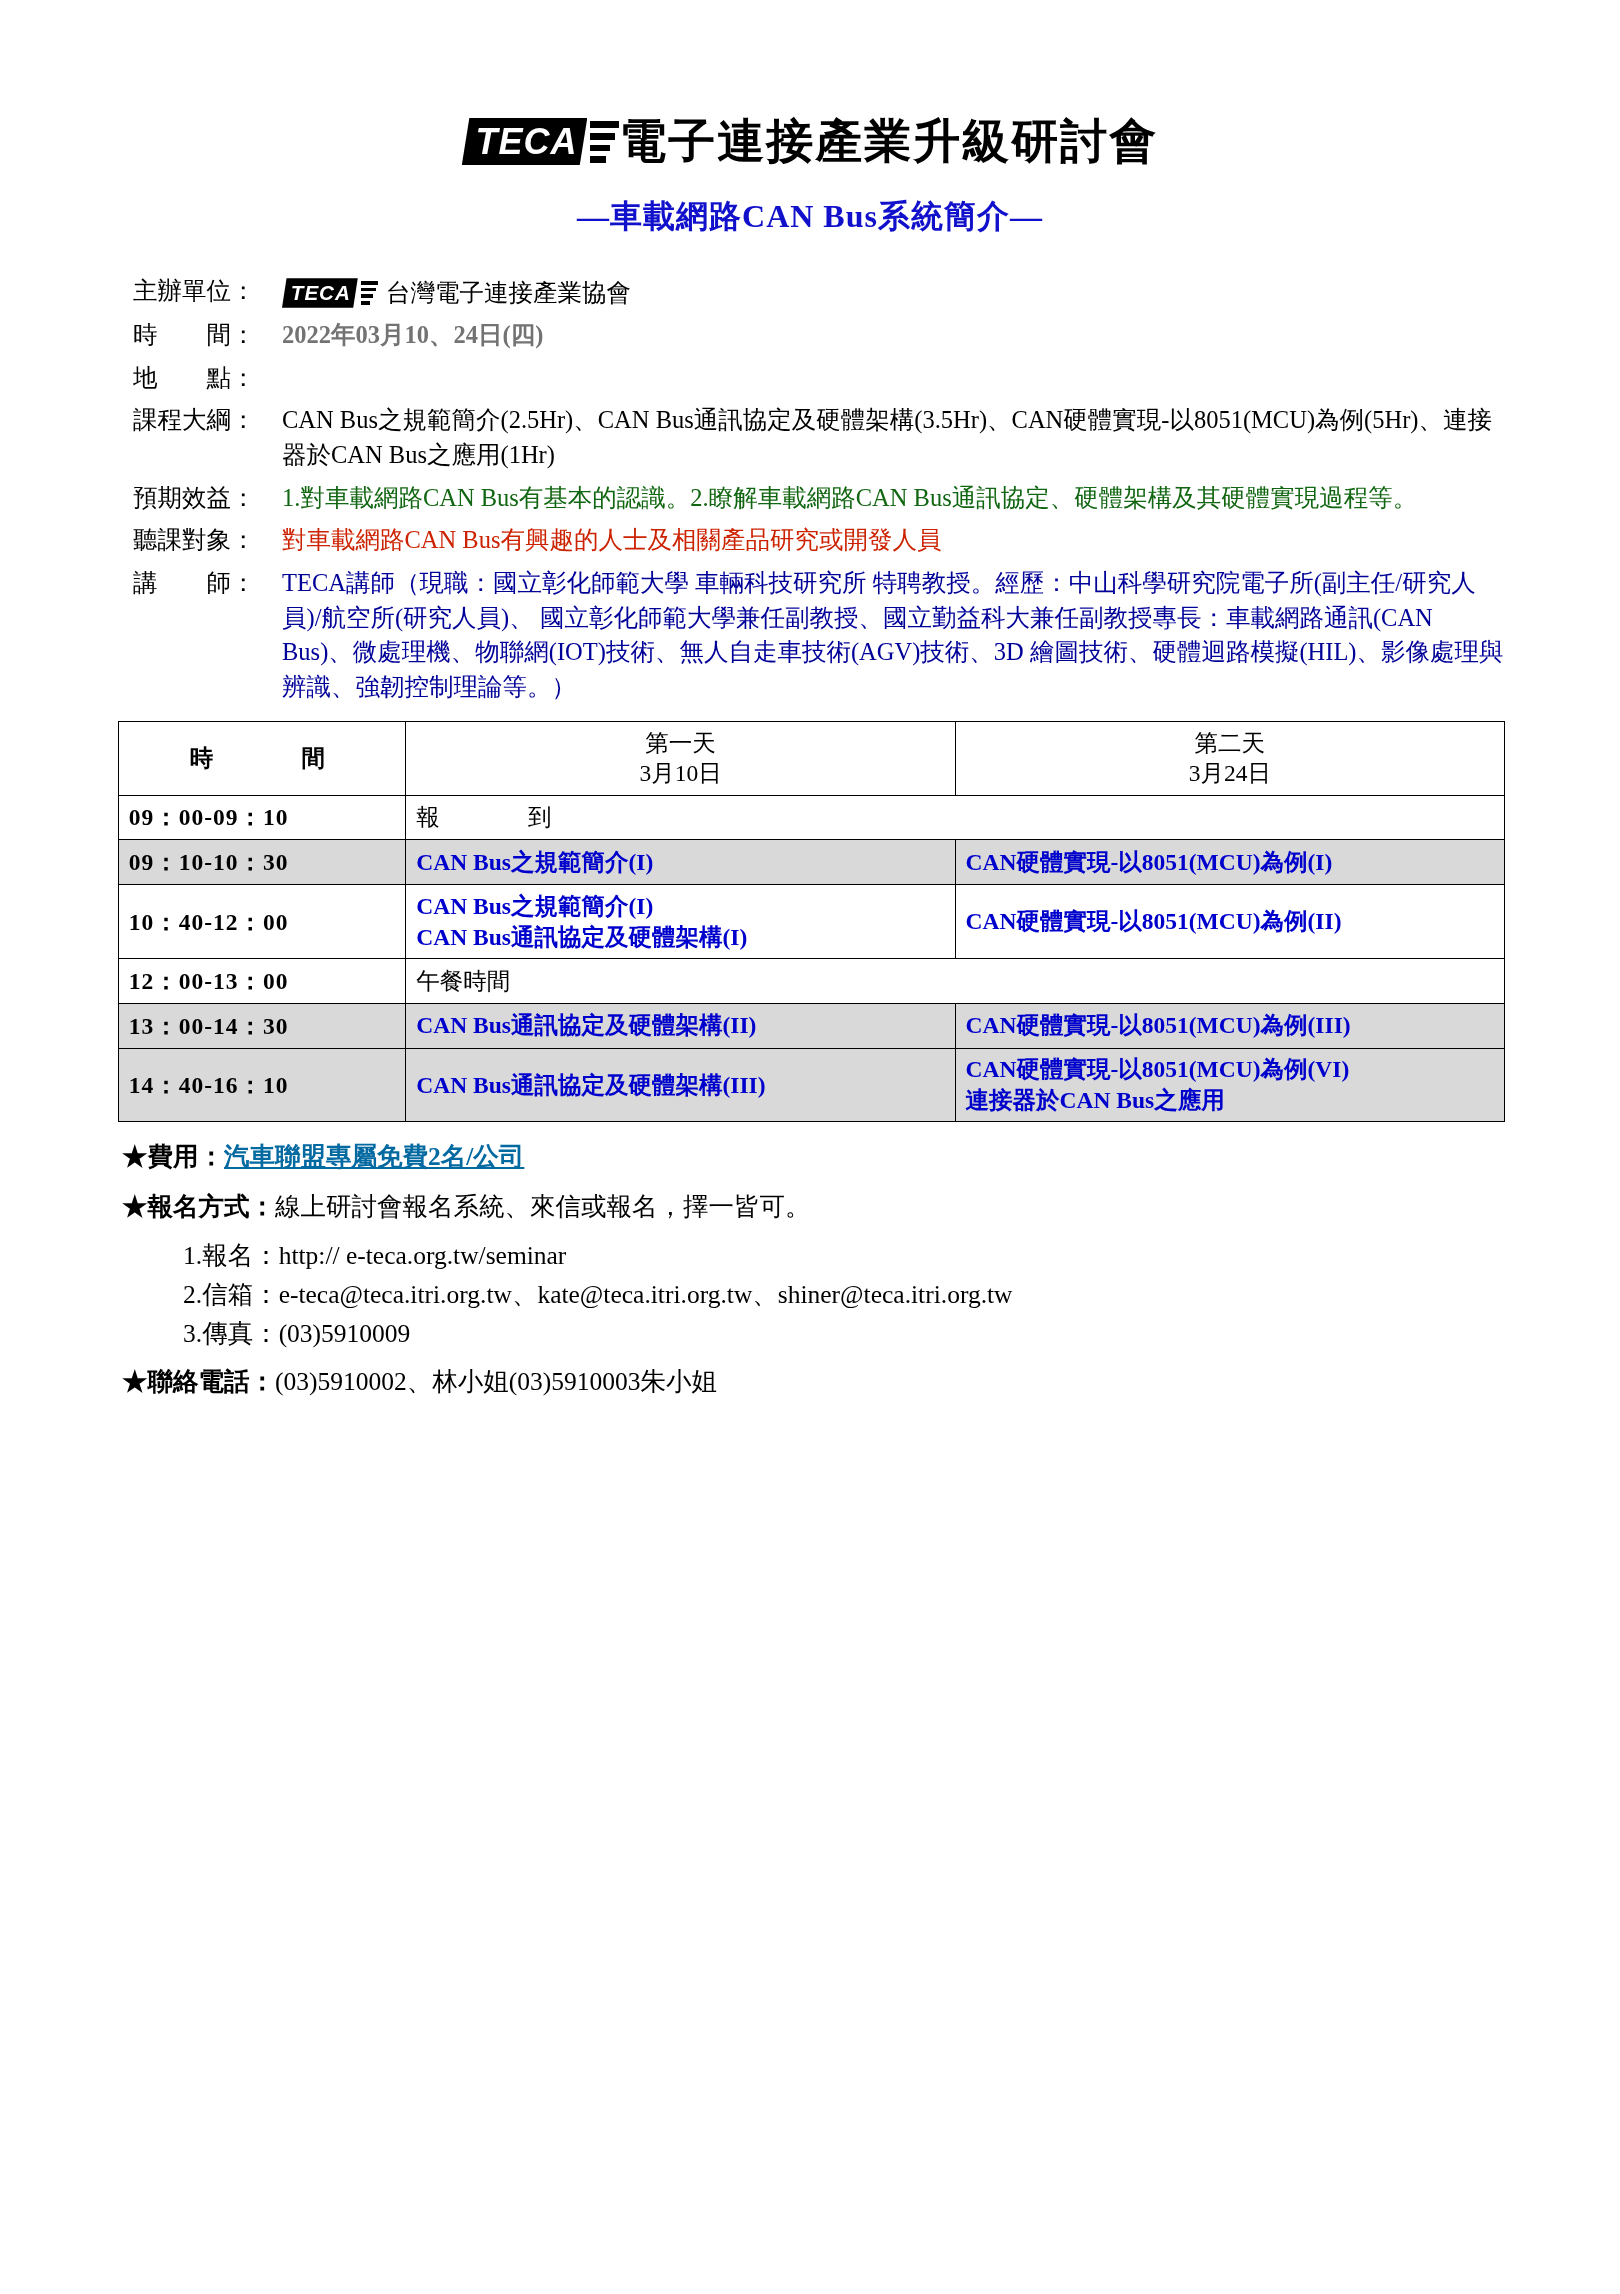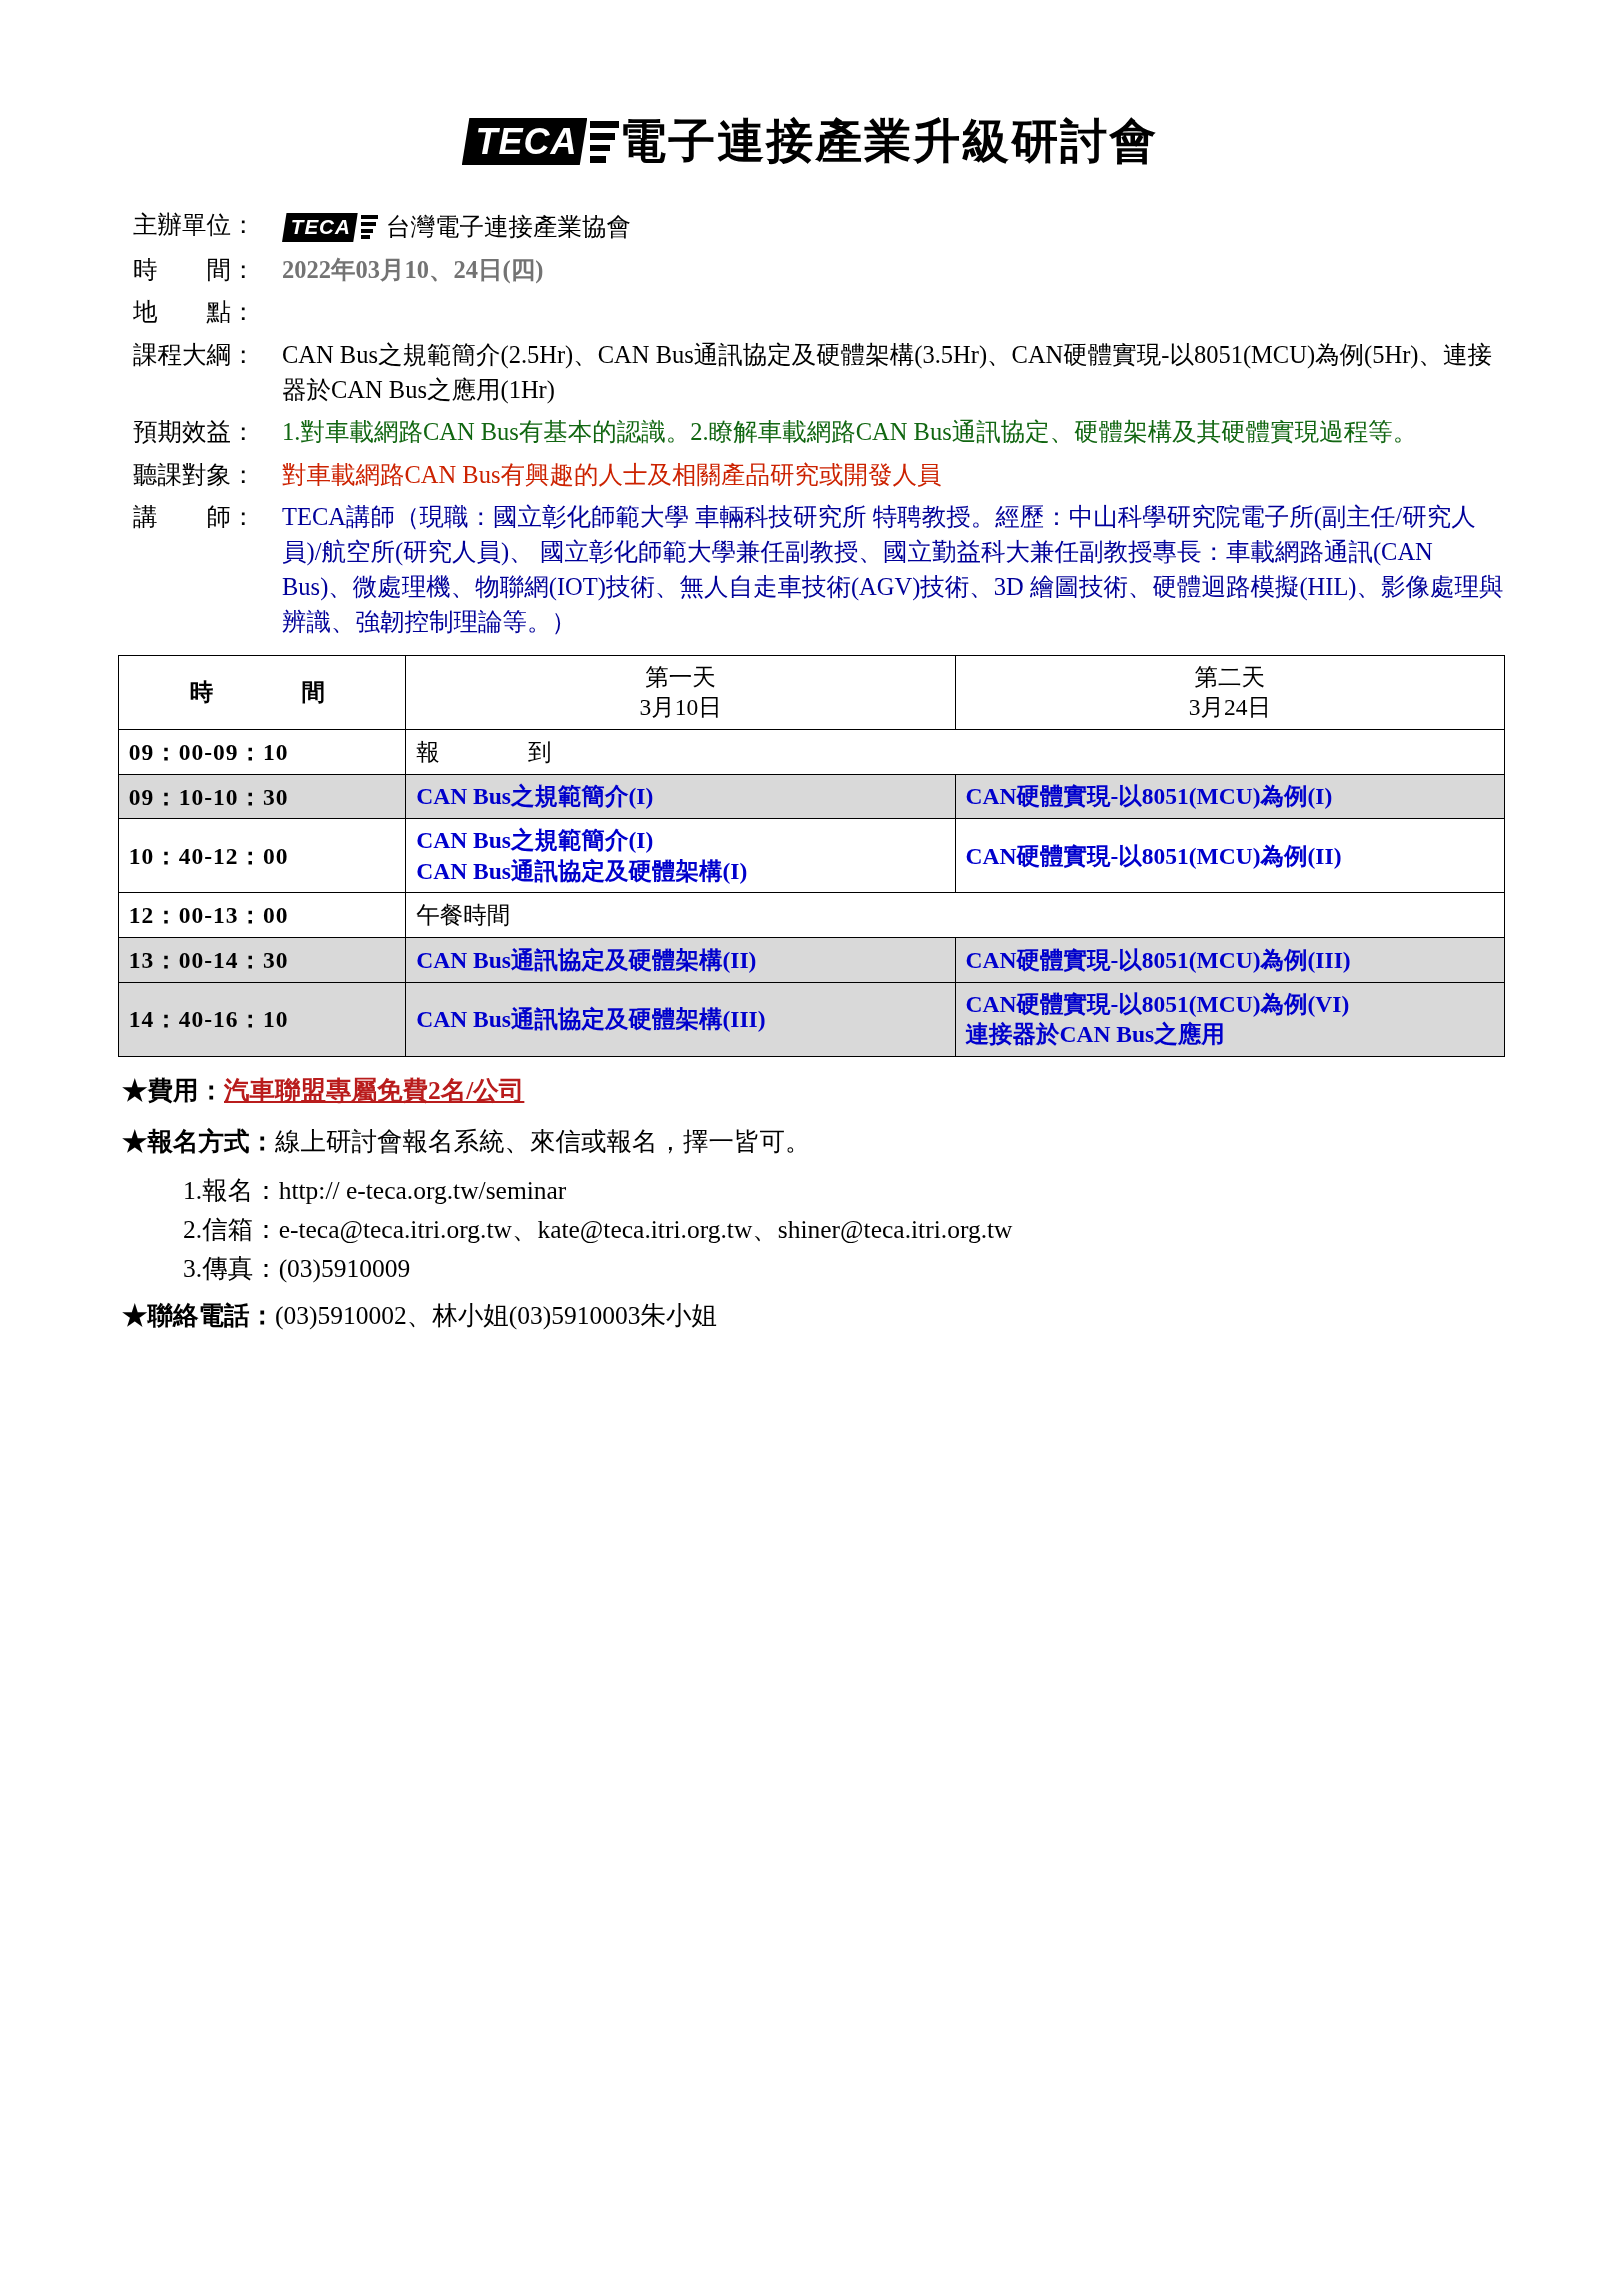--- a/index.html
+++ b/index.html
@@ -163,21 +163,21 @@
   }
   .f-row {
     font-size: 25.5px;
     line-height: 1.5;
     margin-bottom: 11.8px;
     display: flex;
     align-items: baseline;
   }
   .f-label { font-weight: bold; white-space: nowrap; }
   .fee-value {
-    color: #b91c1c;
+    color: #0369a1;
     font-weight: bold;
     text-decoration: underline;
   }
   .sub-list {
     margin: 0 0 9.8px 61px;
     font-size: 25.5px;
     line-height: 1.45;
   }
   .sub-list div { margin-bottom: 2px; }
 </style>
@@ -189,20 +189,21 @@
   <div class="title-row">
     <span class="teca-logo big">TECA</span>
     <span class="teca-stripes big">
       <i></i>
         <i></i>
         <i></i>
         <i></i>
     </span>
     <span class="main-title">電子連接產業升級研討會</span>
   </div>
+  <div class="sub-title">—車載網路CAN Bus系統簡介—</div>
 
   <div class="info">
 
     <div class="info-row">
       <div class="info-label">主辦單位：</div>
       <div class="info-value v-black">
         <span class="inline-logo-row">
           <span class="teca-logo small">TECA</span>
           <span class="teca-stripes small">
             <i></i>

